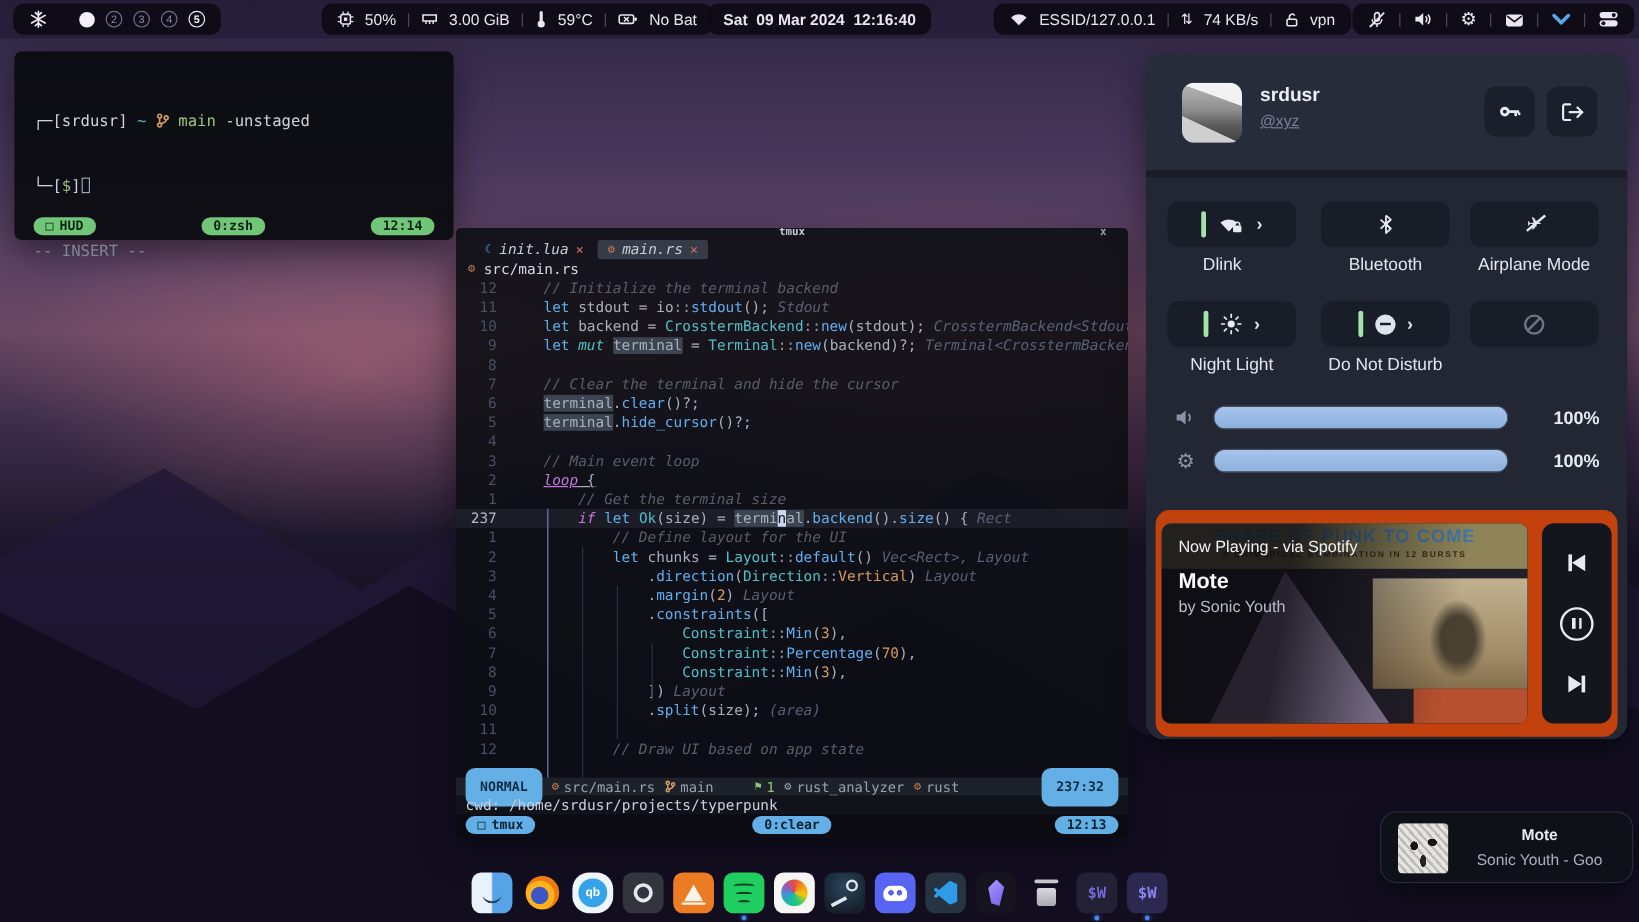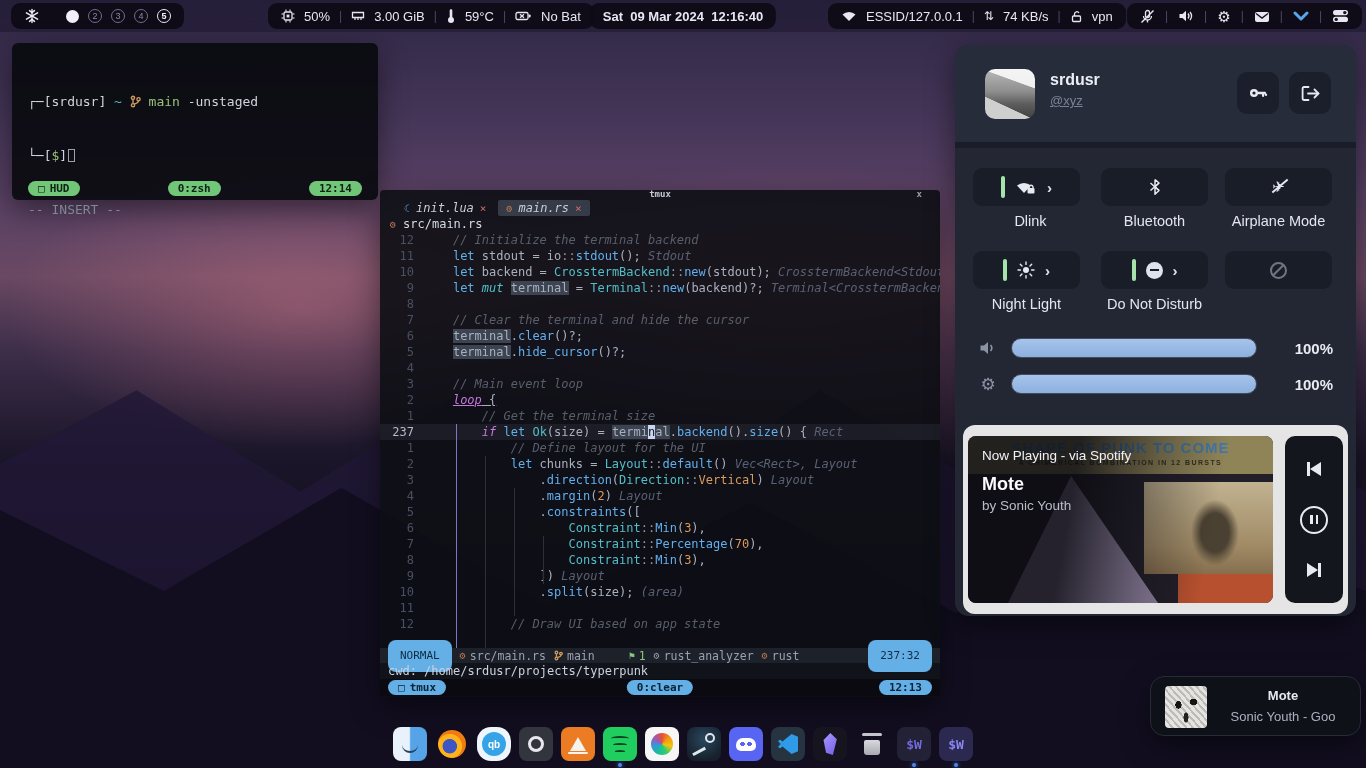--- a/index.html
+++ b/index.html
@@ -68,21 +68,21 @@
   .ln-cur { color:#b3bac8; }
   .ct { flex:1; }
   .c{color:#585f6b;font-style:italic} .kw{color:#5fb1ea} .ctl{color:#c678dd;font-style:italic}
   .ctlu{color:#c678dd;font-style:italic;text-decoration:underline} .pnu{color:#a9b0bd;text-decoration:underline}
   .mut{color:#4fc1c9;font-style:italic} .typ{color:#53bec8} .fn{color:#61afef} .num{color:#d99a5e}
   .env{color:#d99a5e} .op{color:#8f97a6} .pn{color:#a9b0bd} .gh{color:#596174;font-style:italic}
   .hl{color:#a9b0bd;background:#3c4452} .cu{color:#10141c;background:#c9d6f2}
   .guide { position:absolute; width:1px; background:#2c303a; }
   .guide.purple { background:#7d77c2; }
   .statusline { height:15px; background:#1d2129; display:flex; align-items:center; gap:8px; padding:0 8px; font-size:11.5px; color:#99a1b1; }
-  .slpill { background:#64afe6; color:#0e2c44; font-weight:normal; border-radius:8px; height:13px; padding:16px 12px; display:flex; align-items:center; font-size:11px; }
+  .slpill { background:#64afe6; color:#0e2c44; font-weight:bold; border-radius:8px; height:13px; padding:16px 12px; display:flex; align-items:center; font-size:11px; }
   .slitem { display:flex; align-items:center; gap:4px; }
   .sl-green { color:#8cc67e; }
   .slitem .ficon { font-size:10px; }
   .cwdbar { height:16px; background:#10131a; display:flex; align-items:center; padding-left:8px; font-size:12px; color:#ccd1dc; }
   .edtmux { height:17px; background:#0a0a10; display:flex; align-items:center; padding:0 8px; position:relative; }
   .edtmux .mid { position:absolute; left:50%; transform:translateX(-50%); }
   .edtmux .right { margin-left:auto; }
 
   
   .panel { position:absolute; left:955px; top:45px; width:401px; height:571px; border-radius:14px; background:#232734; overflow:hidden; }
@@ -108,21 +108,21 @@
   .dndcirc::after { content:""; position:absolute; left:4px; top:7.5px; width:9px; height:2px; background:#191d27; }
   .slashcirc { width:17px; height:17px; border-radius:50%; border:2px solid #8d93a5; position:relative; opacity:.75; }
   .slashcirc::after { content:""; position:absolute; left:-1px; top:5.5px; width:15px; height:2px; background:#8d93a5; transform:rotate(-45deg); }
   .planewrap { position:relative; color:#e7e9f2; font-size:15px; }
   .planewrap .slash { position:absolute; left:-2px; top:7px; width:20px; height:2px; background:#e7e9f2; transform:rotate(-40deg); }
 
   .sliderrow { position:absolute; display:flex; align-items:center; }
   .strack { width:246px; height:20px; border-radius:10px; background:linear-gradient(180deg,#a6c4ec,#8cb0de); border:1px solid #454a5c; }
   .sval { width:62px; text-align:right; font-size:15px; font-weight:bold; color:#e9ebf3; }
 
-  .mediacard { position:absolute; left:8px; top:380px; width:385px; height:189px; border-radius:12px; background:#e5e5e5; }
+  .mediacard { position:absolute; left:8px; top:380px; width:385px; height:189px; border-radius:12px; background:#c2410c; }
   .album { position:absolute; left:5px; top:11px; width:305px; height:167px; border-radius:8px; overflow:hidden; background:#24202a; }
   .alb-band { position:absolute; left:0; top:0; width:100%; height:38px; background:#968a5c; }
   .alb-t1 { position:absolute; left:0; top:3px; width:100%; text-align:center; font-size:15px; font-weight:bold;
     letter-spacing:1px; color:#447fb2; white-space:nowrap; }
   .alb-t2 { position:absolute; left:0; top:23px; width:100%; text-align:center; font-size:7px; font-weight:bold;
     letter-spacing:1.4px; color:#36301d; white-space:nowrap; }
   .alb-tri { position:absolute; left:40px; top:40px; width:150px; height:127px; background:#b3a2c4; opacity:.85;
     clip-path:polygon(42% 0, 100% 100%, 0 100%); }
   .alb-photo { position:absolute; left:176px; top:46px; width:129px; height:92px;
     background:radial-gradient(40px 55px at 55% 55%, #4e4434 0 35%, transparent 60%),
@@ -528,21 +528,21 @@
             <path d="M8 1.5 L12 5 L8 8.8 L12 12.5 L8 16.2 V1.5"></path>
             <line x1="3.5" y1="5" x2="12" y2="12.5"></line>
             <line x1="3.5" y1="12.5" x2="12" y2="5"></line>
           </g>
         </svg>
       </span>
   </div>
   <div class="tgbtn" style="left:270px; top:123px;">
     <span class="planewrap"><span>✈</span><span class="slash"></span></span>
   </div>
-  <div class="tglabel" style="left:12px; top:168px;">Dlink</div>
+  <div class="tglabel" style="left:0; top:168px;">Dlink</div>
   <div class="tglabel" style="left:136px; top:168px;">Bluetooth</div>
   <div class="tglabel" style="left:260px; top:168px;">Airplane Mode</div>
 
   <div class="tgbtn" style="left:18px; top:206px;">
     <span class="tgind"></span>
     <span>
         <svg class="ic" width="18" height="18" viewBox="0 0 18 18">
           <circle cx="9" cy="9" r="3" fill="#e8eaf2"></circle>
           <g stroke="#e8eaf2" stroke-width="1.4" stroke-linecap="round">
             <line x1="9" y1="1" x2="9" y2="3.4"></line>

